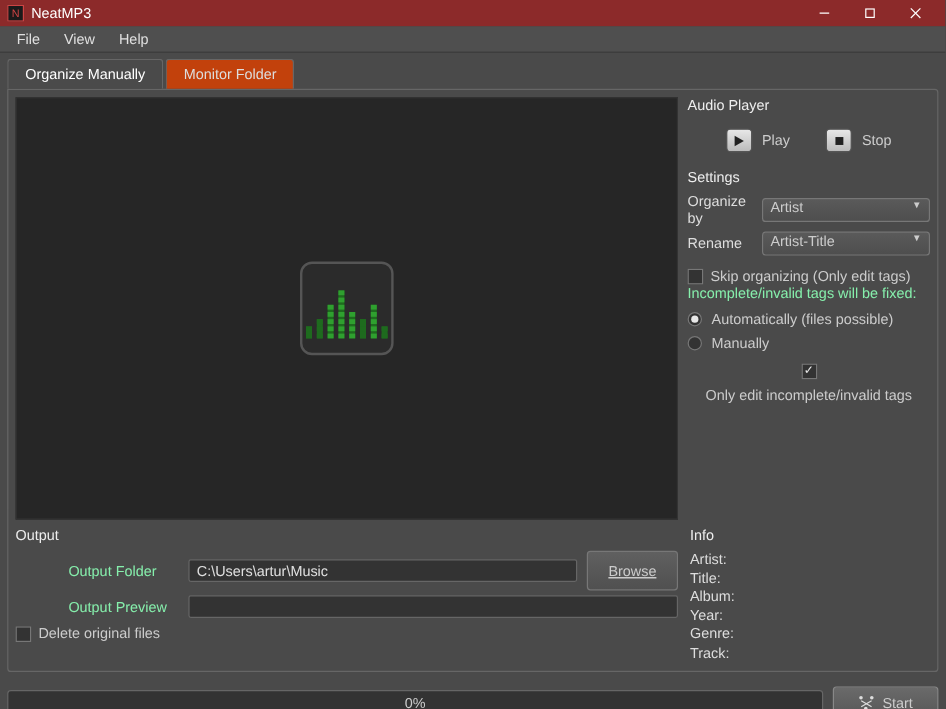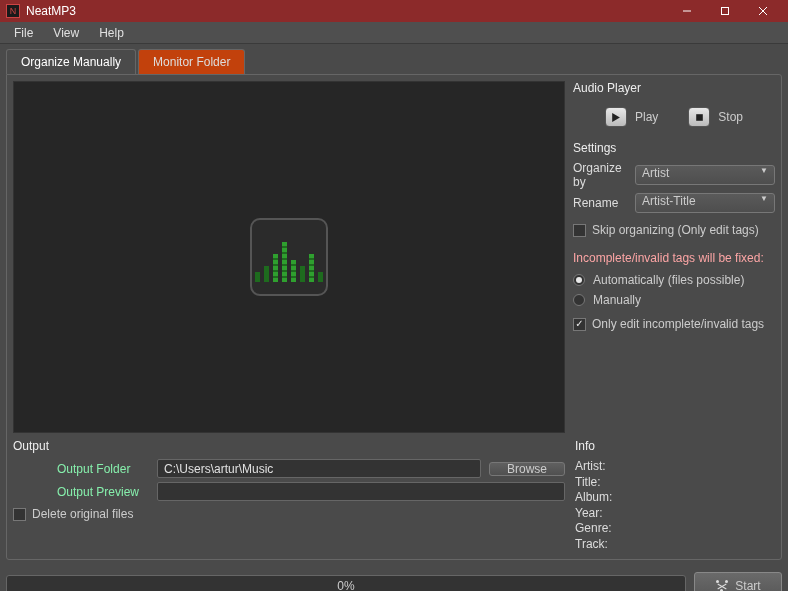--- a/index.html
+++ b/index.html
@@ -47,28 +47,28 @@
 .select::after { content: "▼"; position: absolute; right: 6px; font-size: 8px; color: #ccc; }
 
 .check-row { display: flex; align-items: center; gap: 6px; margin-top: 6px; }
 .checkbox { width: 13px; height: 13px; background: #333; border: 1px solid #777; cursor: pointer; display: flex; align-items: center; justify-content: center; }
 .checkbox.checked::after { content: "✓"; color: #e8e8e8; font-size: 10px; line-height: 1; }
 
 .radio-row { display: flex; align-items: center; gap: 8px; margin-top: 6px; }
 .radio { width: 12px; height: 12px; border-radius: 50%; background: #333; border: 1px solid #777; cursor: pointer; display: flex; align-items: center; justify-content: center; }
 .radio.checked::after { content: ""; width: 6px; height: 6px; border-radius: 50%; background: #e8e8e8; }
 
-.info-note { color: #fca5a5; margin-top: 14px; margin-bottom: 2px; }
+.info-note { color: #86efac; margin-bottom: 2px; }
 
 .bottomrow { display: flex; gap: 10px; margin-top: 6px; }
 .output-col { width: 552px; }
 .out-row { display: flex; align-items: center; gap: 8px; margin-bottom: 4px; }
 .out-label { width: 92px; color: #86efac; margin-left: 44px; }
 .text-input { flex: 1; height: 19px; background: #333; border: 1px solid #666; color: #e0e0e0; padding: 0 6px; border-radius: 2px; }
-.browse-btn { width: 76px; height: 14px; }
+.browse-btn { width: 76px; height: 33px; text-decoration: underline; }
 .preview-bar { flex: 1; height: 19px; background: #333; border: 1px solid #666; border-radius: 2px; }
 
 .info-col { flex: 1; }
 .info-line { color: #ddd; line-height: 1.3; }
 
 .footer { display: flex; align-items: center; gap: 8px; padding: 6px 6px 6px 6px; }
 .progress { flex: 1; height: 22px; background: #333; border: 1px solid #666; border-radius: 3px; display: flex; align-items: center; justify-content: center; color: #e0e0e0; }
 .start-btn { width: 88px; height: 28px; background: linear-gradient(#6a6a6a,#565656); border: 1px solid #888; border-radius: 3px; display: flex; align-items: center; justify-content: center; gap: 6px; cursor: pointer; color: #eee; }
 .start-icon { width: 14px; height: 14px; position: relative; }
 .start-icon::before, .start-icon::after { content: ""; position: absolute; background: #ddd; height: 1px; width: 10px; top: 7px; left: 2px; transform-origin: center; }
@@ -208,21 +208,21 @@
 
         <div class="info-note">Incomplete/invalid tags will be fixed:</div>
         <div class="radio-row">
           <div class="radio checked"></div>
           <span>Automatically (files possible)</span>
         </div>
         <div class="radio-row">
           <div class="radio"></div>
           <span>Manually</span>
         </div>
-        <div class="check-row" style="margin-top:10px;">
+        <div class="check-row" style="margin-top:10px;flex-direction:column;">
           <div class="checkbox checked"></div>
           <span>Only edit incomplete/invalid tags</span>
         </div>
       </div>
     </div>
 
     <div class="bottomrow">
       <div class="output-col">
         <div class="sect-title">Output</div>
         <div class="out-row">

